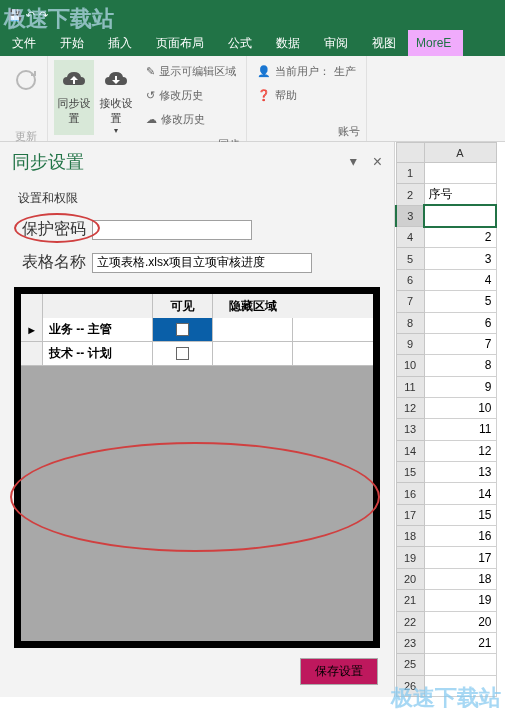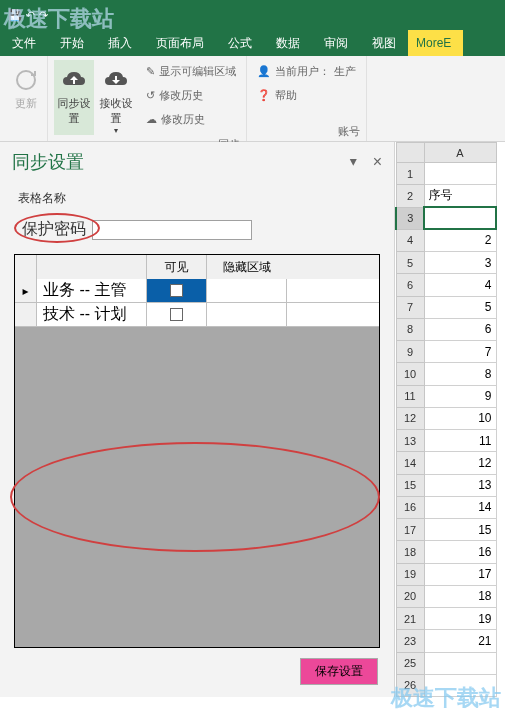--- a/index.html
+++ b/index.html
@@ -4,55 +4,55 @@
 <style>
 * { box-sizing: border-box; margin: 0; padding: 0; }
 body { font-family: "Microsoft YaHei", sans-serif; font-size: 12px; background: #fff; width: 505px; height: 719px; overflow: hidden; position: relative; }
 .title-bar { background: #217346; height: 30px; display: flex; align-items: center; padding-left: 8px; }
 .title-bar .icon-box { display: flex; gap: 4px; }
 .title-bar .ticon { color: #fff; font-size: 11px; }
 .watermark-top { position: absolute; top: 4px; left: 4px; color: rgba(200,230,255,0.65); font-size: 22px; font-weight: bold; z-index: 10; pointer-events: none; }
 .watermark-bottom { position: absolute; bottom: 6px; right: 4px; color: rgba(130,200,240,0.7); font-size: 22px; font-weight: bold; z-index: 10; pointer-events: none; }
 .menu-bar { background: #217346; height: 26px; display: flex; align-items: center; color: #fff; font-size: 12px; }
 .menu-item { padding: 0 12px; height: 26px; display: flex; align-items: center; cursor: pointer; }
-.menu-item.partial { background: #fde047; color: #217346; padding-left: 8px; }
+.menu-item.partial { background: #f0abfc; color: #217346; padding-left: 8px; }
 .ribbon { background: #f3f3f3; height: 86px; border-bottom: 1px solid #d4d4d4; display: flex; }
 .ribbon-group { border-right: 1px solid #e0e0e0; padding: 4px 6px 2px 6px; display: flex; flex-direction: column; justify-content: space-between; }
 .ribbon-group-label { text-align: right; color: #666; font-size: 11px; margin-top: 2px; }
 .ribbon-row { display: flex; gap: 2px; }
 .ribbon-btn-large { width: 40px; display: flex; flex-direction: column; align-items: center; justify-content: flex-start; padding-top: 4px; cursor: pointer; color: #444; font-size: 11px; text-align: center; }
-.ribbon-btn-large.disabled { color: #a8a8a8; }
+.ribbon-btn-large.disabled { color: #a8a8a8; gap: 33px; }
 .ribbon-icon-large { width: 32px; height: 32px; display: flex; align-items: center; justify-content: center; }
 .ribbon-btn-small { display: flex; align-items: center; gap: 4px; height: 22px; padding: 0 4px; cursor: pointer; color: #666; font-size: 11px; }
 .ribbon-col { display: flex; flex-direction: column; gap: 2px; }
 .content-row { display: flex; height: calc(100% - 30px - 26px - 86px - 22px); }
 .task-pane { width: 395px; background: #f3f3f3; border-right: 1px solid #d4d4d4; padding: 8px 12px; display: flex; flex-direction: column; position: relative; }
 .pane-header { display: flex; align-items: center; justify-content: space-between; margin-bottom: 8px; }
 .pane-title { color: #217346; font-size: 18px; }
 .pane-icons { display: flex; gap: 16px; color: #666; font-size: 14px; }
 .close-x { cursor: pointer; font-size: 16px; color: #666; }
 .section-title { font-size: 12px; color: #333; margin: 8px 0 6px 6px; }
 .field-row { display: flex; align-items: center; margin: 6px 0 6px 10px; gap: 6px; }
 .field-label { font-size: 16px; color: #333; white-space: nowrap; }
 .field-input { border: 1px solid #a0a0a0; height: 20px; font-size: 12px; padding: 0 4px; }
 .ellipse-red { position: absolute; border: 2px solid #d04040; border-radius: 50%; pointer-events: none; }
-.grid-box { margin: 8px 2px 4px 2px; border: 1px solid #000000; background: #fca5a5; flex: 1; display: flex; flex-direction: column; position: relative; }
+.grid-box { margin: 8px 2px 4px 2px; border: 7px solid #000000; background: #fca5a5; flex: 1; display: flex; flex-direction: column; position: relative; font-weight: bold; }
 .grid-header { display: flex; background: #f0f0f0; }
 .grid-body { background: #a8a8a8; flex: 1; overflow: hidden; }
 .grid-row { display: flex; background: #fff; border-bottom: 1px solid #c0c0c0; height: 24px; align-items: center; }
 .gc-marker { width: 22px; border-right: 1px solid #c0c0c0; text-align: center; background: #f0f0f0; height: 100%; display: flex; align-items: center; justify-content: center; }
-.gc-name { width: 110px; border-right: 1px solid #c0c0c0; padding-left: 6px; font-size: 16px; height: 100%; display: flex; align-items: center; }
+.gc-name { width: 110px; border-right: 1px solid #c0c0c0; padding-left: 6px; font-size: 12px; height: 100%; display: flex; align-items: center; }
 .gc-vis { width: 60px; border-right: 1px solid #c0c0c0; text-align: center; height: 100%; display: flex; align-items: center; justify-content: center; }
 .gc-mod { width: 80px; border-right: 1px solid #c0c0c0; text-align: center; height: 100%; display: flex; align-items: center; justify-content: center; }
 .gc-hide { width: 80px; text-align: center; height: 100%; display: flex; align-items: center; justify-content: center; }
 .grid-header .gc-marker, .grid-header .gc-name, .grid-header .gc-vis, .grid-header .gc-mod, .grid-header .gc-hide { background: #f0f0f0; font-size: 12px; height: 24px; }
 .gc-vis.selected { background: #0a5fa8; }
 .checkbox-sq { width: 13px; height: 13px; border: 1px solid #666; background: #fff; display: inline-block; }
 .save-btn-row { display: flex; justify-content: flex-end; padding: 6px 4px 4px 0; }
-.save-btn { border: 1px solid #aaa; background: #ec4899; padding: 4px 14px; font-size: 12px; cursor: pointer; }
+.save-btn { border: 1px solid #aaa; background: #be185d; padding: 4px 14px; font-size: 12px; cursor: pointer; }
 .sheet-area { flex: 1; background: #fff; display: flex; }
 .sheet-table { border-collapse: collapse; }
 .sheet-table th { background: #e6e6e6; border: 1px solid #c6c6c6; font-weight: normal; font-size: 11px; color: #333; }
 .sheet-table th.row-h { width: 28px; height: 20px; text-align: center; }
 .sheet-table th.col-h { height: 20px; width: 72px; text-align: center; }
 .sheet-table td { border: 1px solid #d0d0d0; height: 20px; width: 72px; font-size: 12px; padding: 0 4px; }
 .sheet-table td.right { text-align: right; }
 .sheet-table th.row-h.sel { background: #cfcfcf; border-left: 2px solid #217346; }
 .sheet-table td.sel { outline: 2px solid #217346; outline-offset: -1px; }
 .status-bar { height: 28px; background: #f3f3f3; border-top: 1px solid #d4d4d4; display: flex; align-items: center; padding-left: 8px; font-size: 11px; color: #555; margin-top: 48px; }
@@ -155,28 +155,32 @@
 
 <div class="content-row">
   <div class="task-pane">
     <div class="pane-header">
       <div class="pane-title">同步设置</div>
       <div class="pane-icons">
         <span>▾</span>
         <span class="close-x">×</span>
       </div>
     </div>
-    <div class="section-title">表格名称</div>
+    <div class="section-title">设置和权限</div>
 
     <div class="field-row" style="position:relative">
       <span class="field-label">保护密码</span>
       <input class="field-input" style="width: 160px;">
       <div class="ellipse-red" style="left:-8px; top:-6px; width:86px; height:30px"></div>
     </div>
 
+    <div class="field-row">
+      <span class="field-label">表格名称</span>
+      <input class="field-input" style="width: 220px;" value="立项表格.xlsx项目立项审核进度">
+    </div>
 
     <div class="grid-box">
       <div class="grid-header">
         <div class="gc-marker"></div>
         <div class="gc-name"></div>
         <div class="gc-vis">可见</div>
         <div class="gc-hide">隐藏区域</div>
       </div>
       <div class="grid-body" id="perm-body">
           <div class="grid-row">
@@ -294,20 +298,24 @@
           </tr>
           <tr>
             <th class="row-h ">20</th>
             <td class="right ">18</td>
           </tr>
           <tr>
             <th class="row-h ">21</th>
             <td class="right ">19</td>
           </tr>
           <tr>
+            <th class="row-h ">22</th>
+            <td class="right ">20</td>
+          </tr>
+          <tr>
             <th class="row-h ">23</th>
             <td class="right ">21</td>
           </tr>
           <tr>
             <th class="row-h ">25</th>
             <td class=" "></td>
           </tr>
           <tr>
             <th class="row-h ">26</th>
             <td class=" "></td>

